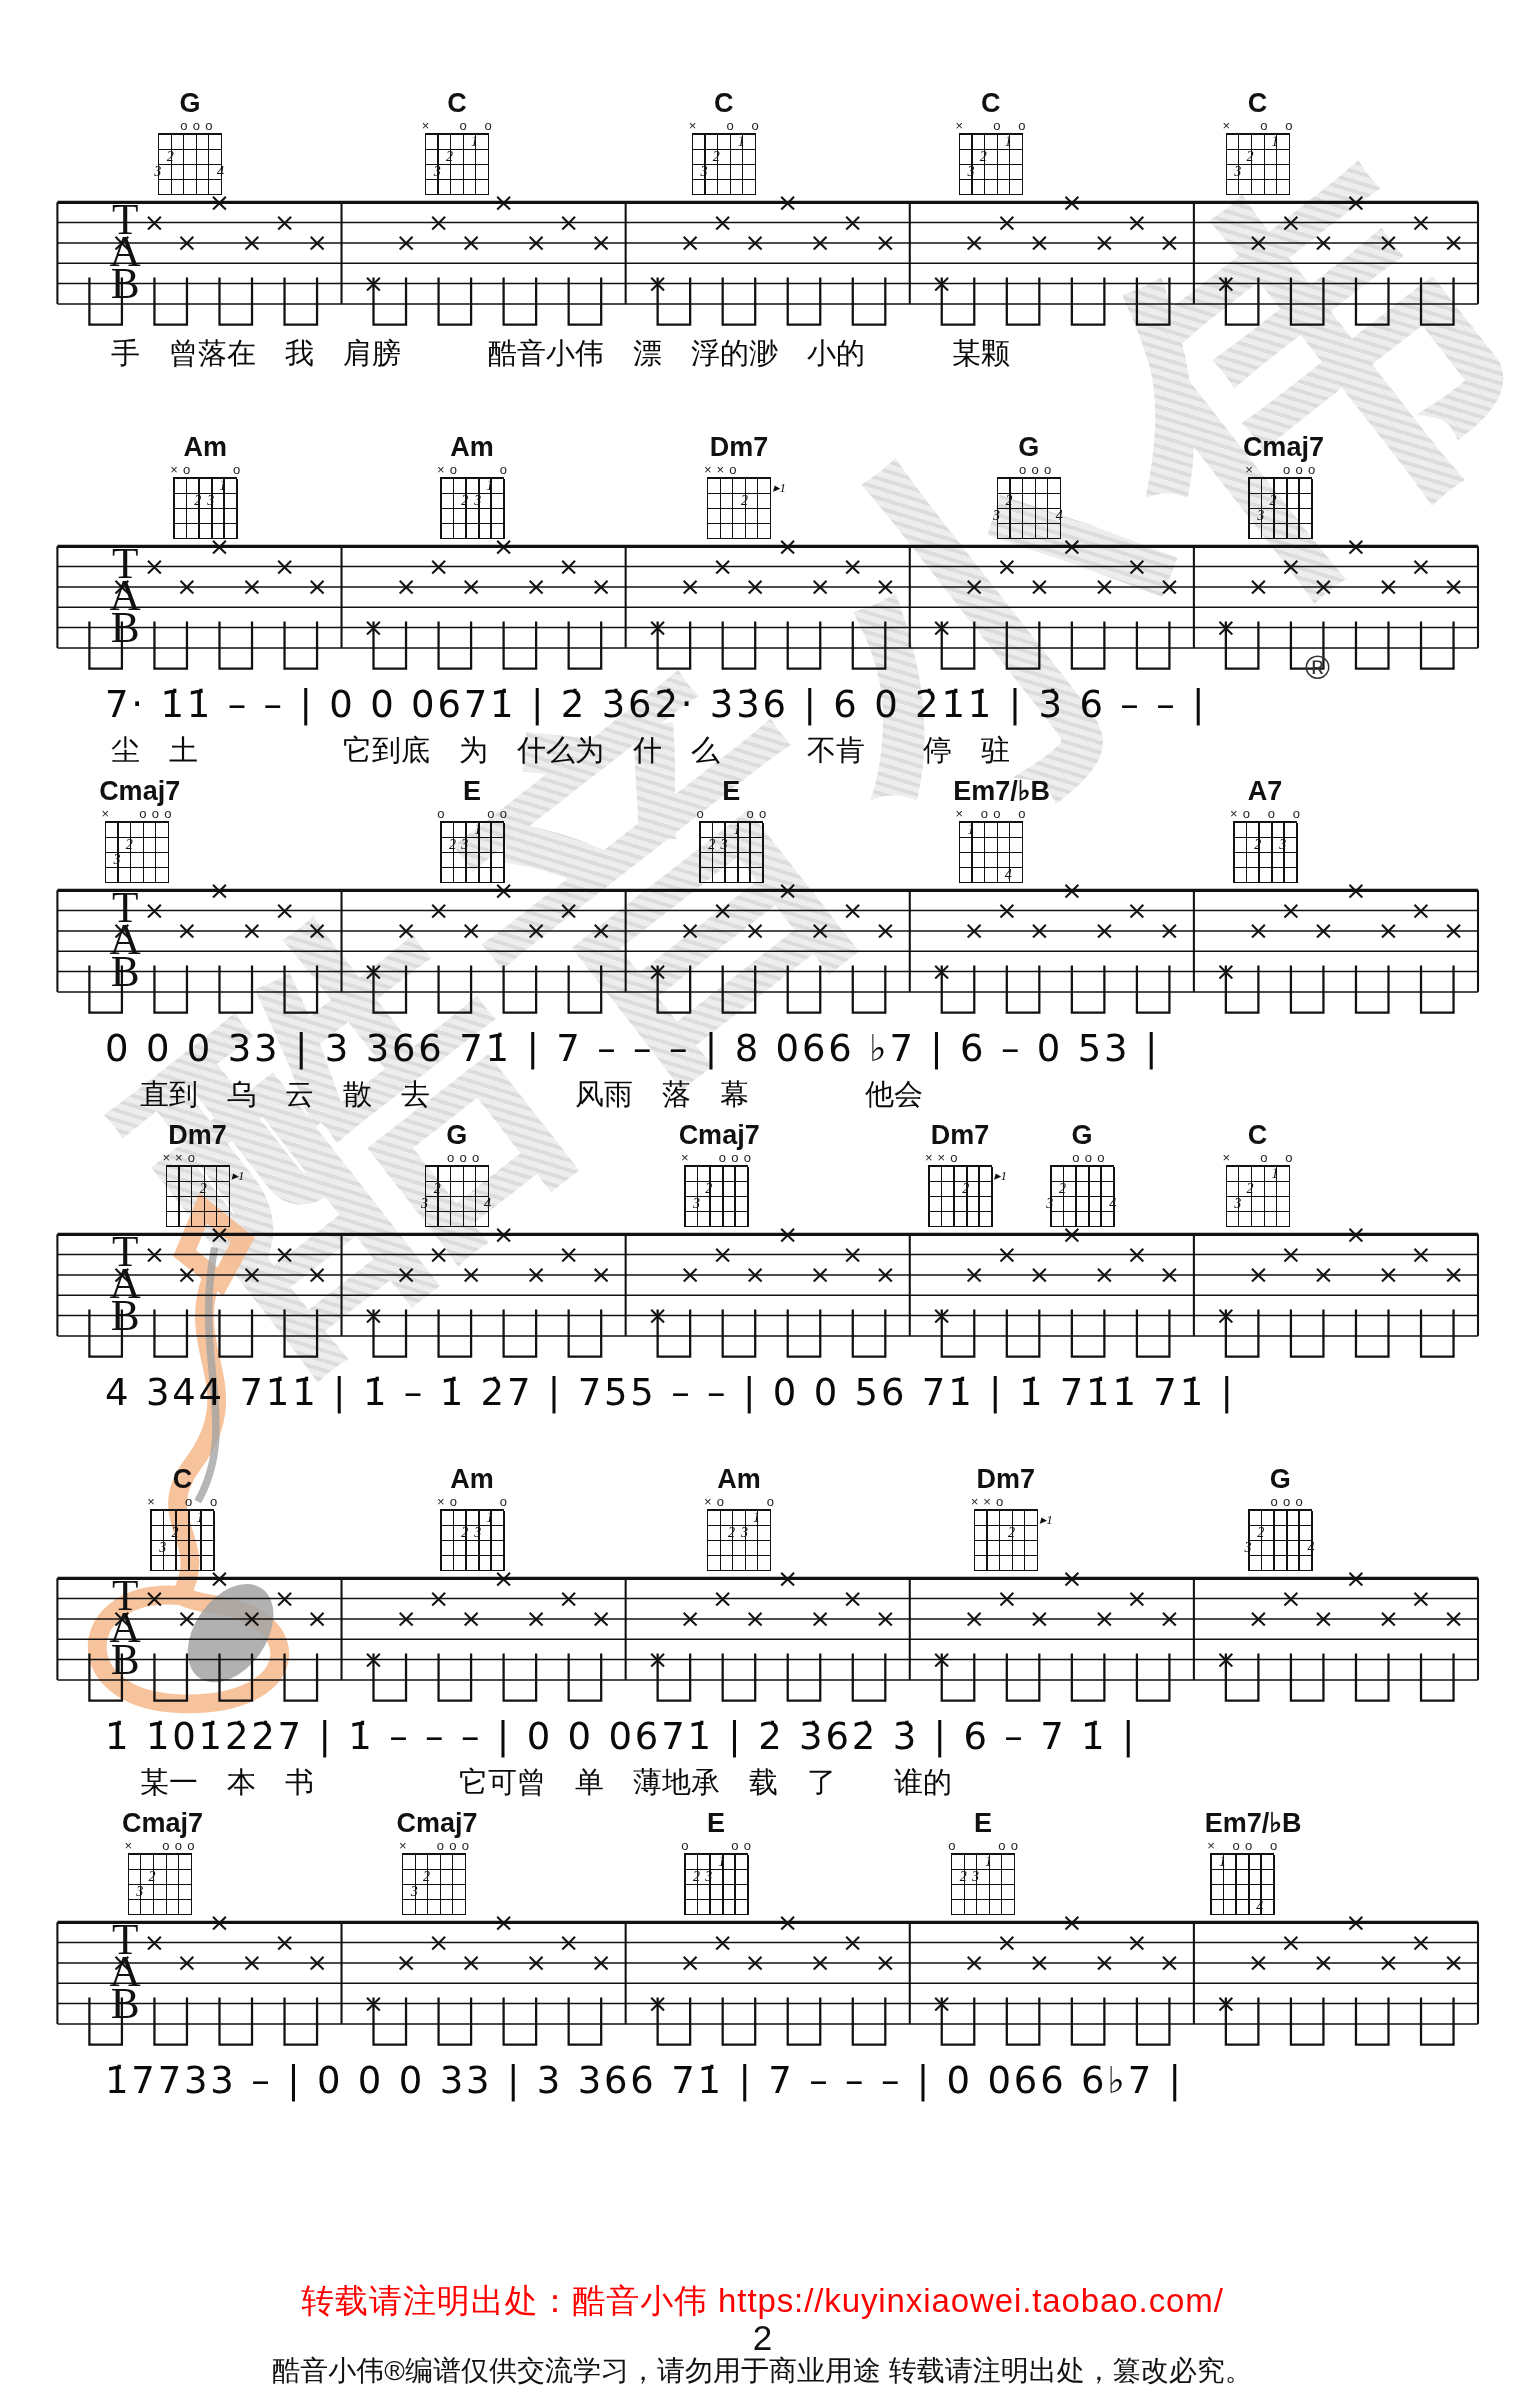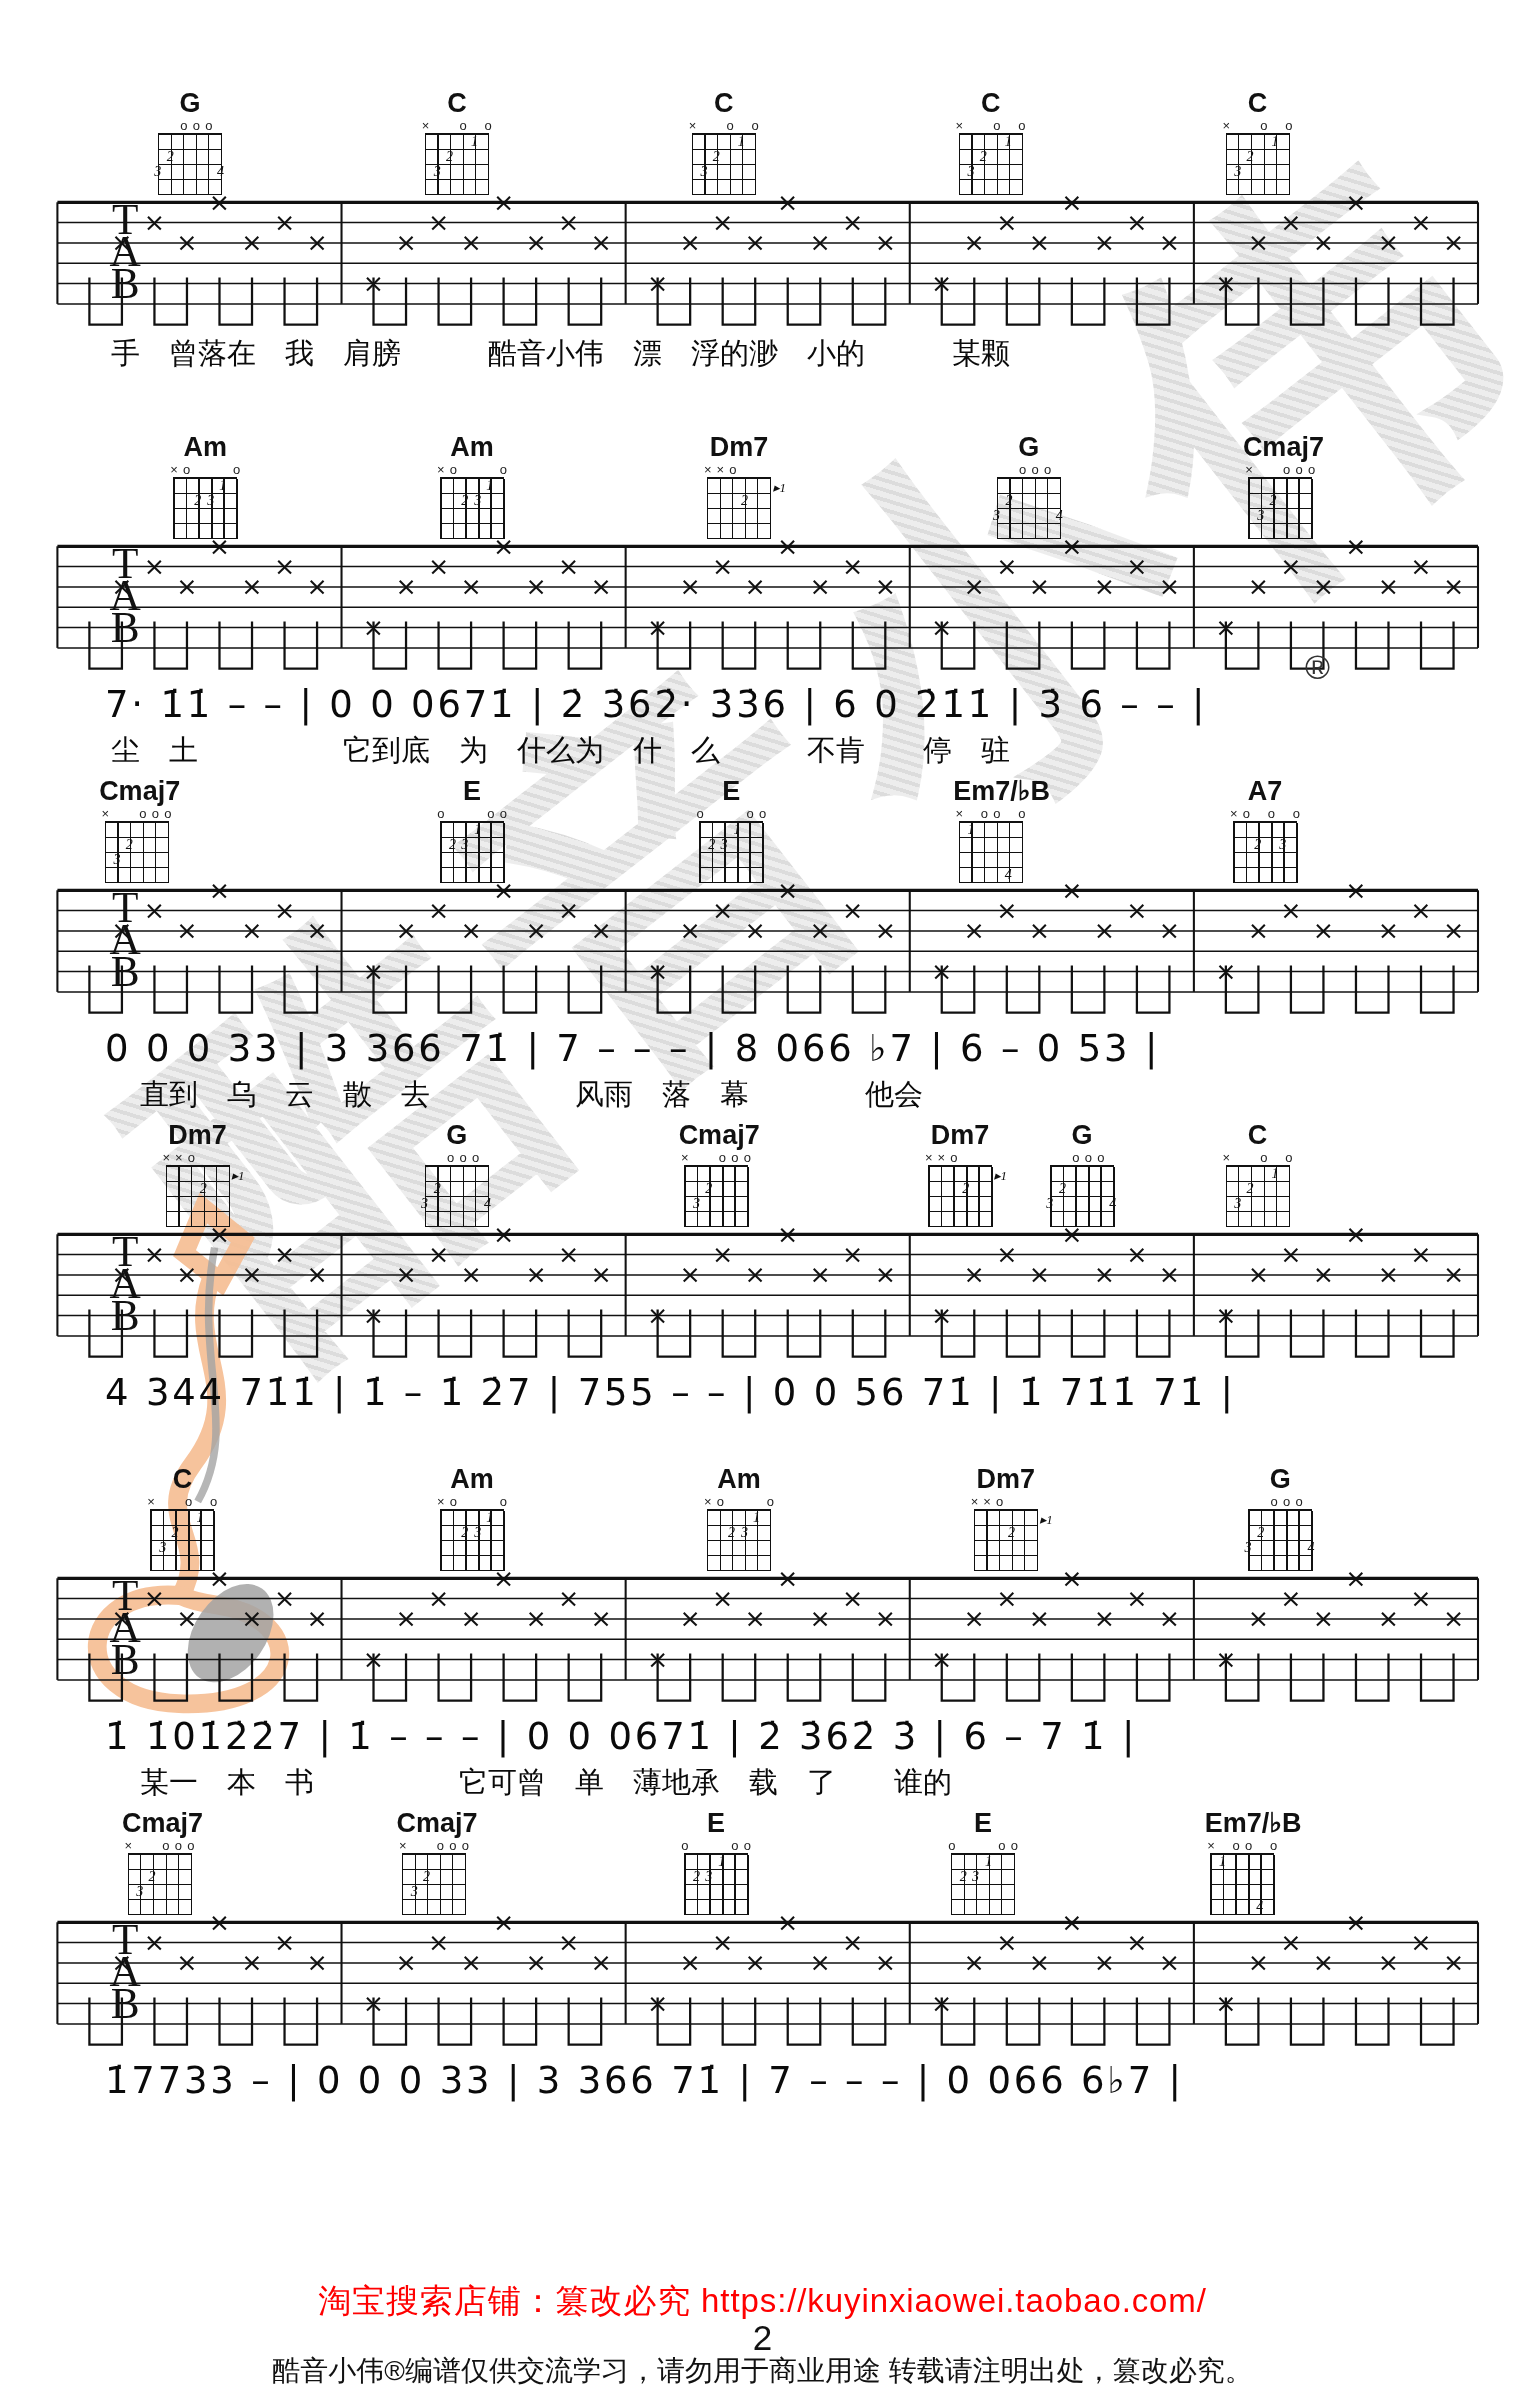--- a/index.html
+++ b/index.html
@@ -1341,17 +1341,17 @@
             <text x="1504" y="64.2" font-size="27" fill="#111" text-anchor="middle" font-family="DejaVu Sans, sans-serif">×</text>
             <path d="M 1262 92 L 1262 142 L 1296.5714285714287 142 L 1296.5714285714287 92" fill="none" stroke="#111" stroke-width="2.4"></path>
             <path d="M 1331.142857142857 92 L 1331.142857142857 142 L 1365.7142857142858 142 L 1365.7142857142858 92" fill="none" stroke="#111" stroke-width="2.4"></path>
             <path d="M 1400.2857142857142 92 L 1400.2857142857142 142 L 1434.857142857143 142 L 1434.857142857143 92" fill="none" stroke="#111" stroke-width="2.4"></path>
             <path d="M 1469.4285714285713 92 L 1469.4285714285713 142 L 1504 142 L 1504 92" fill="none" stroke="#111" stroke-width="2.4"></path>
           </svg></div>
         <div class="melody">1̇7733 – | 0 0 0 33 | 3 366 71̇ | 7 – – – | 0 066 6♭7 |</div>
       </div>
     </div>
 
-  <div class="footer-shop" style="color: rgb(255, 0, 0);">淘宝搜索店铺：篡改必究 https://kuyinxiaowei.taobao.com/</div>
+  <div class="footer-shop" style="color: rgb(255, 0, 0);">转载请注明出处：酷音小伟 https://kuyinxiaowei.taobao.com/</div>
   <div class="footer-page">2</div>
   <div class="footer-copy">酷音小伟®编谱仅供交流学习，请勿用于商业用途 转载请注明出处，篡改必究。</div>
 </div>
 
 
 </body></html>

